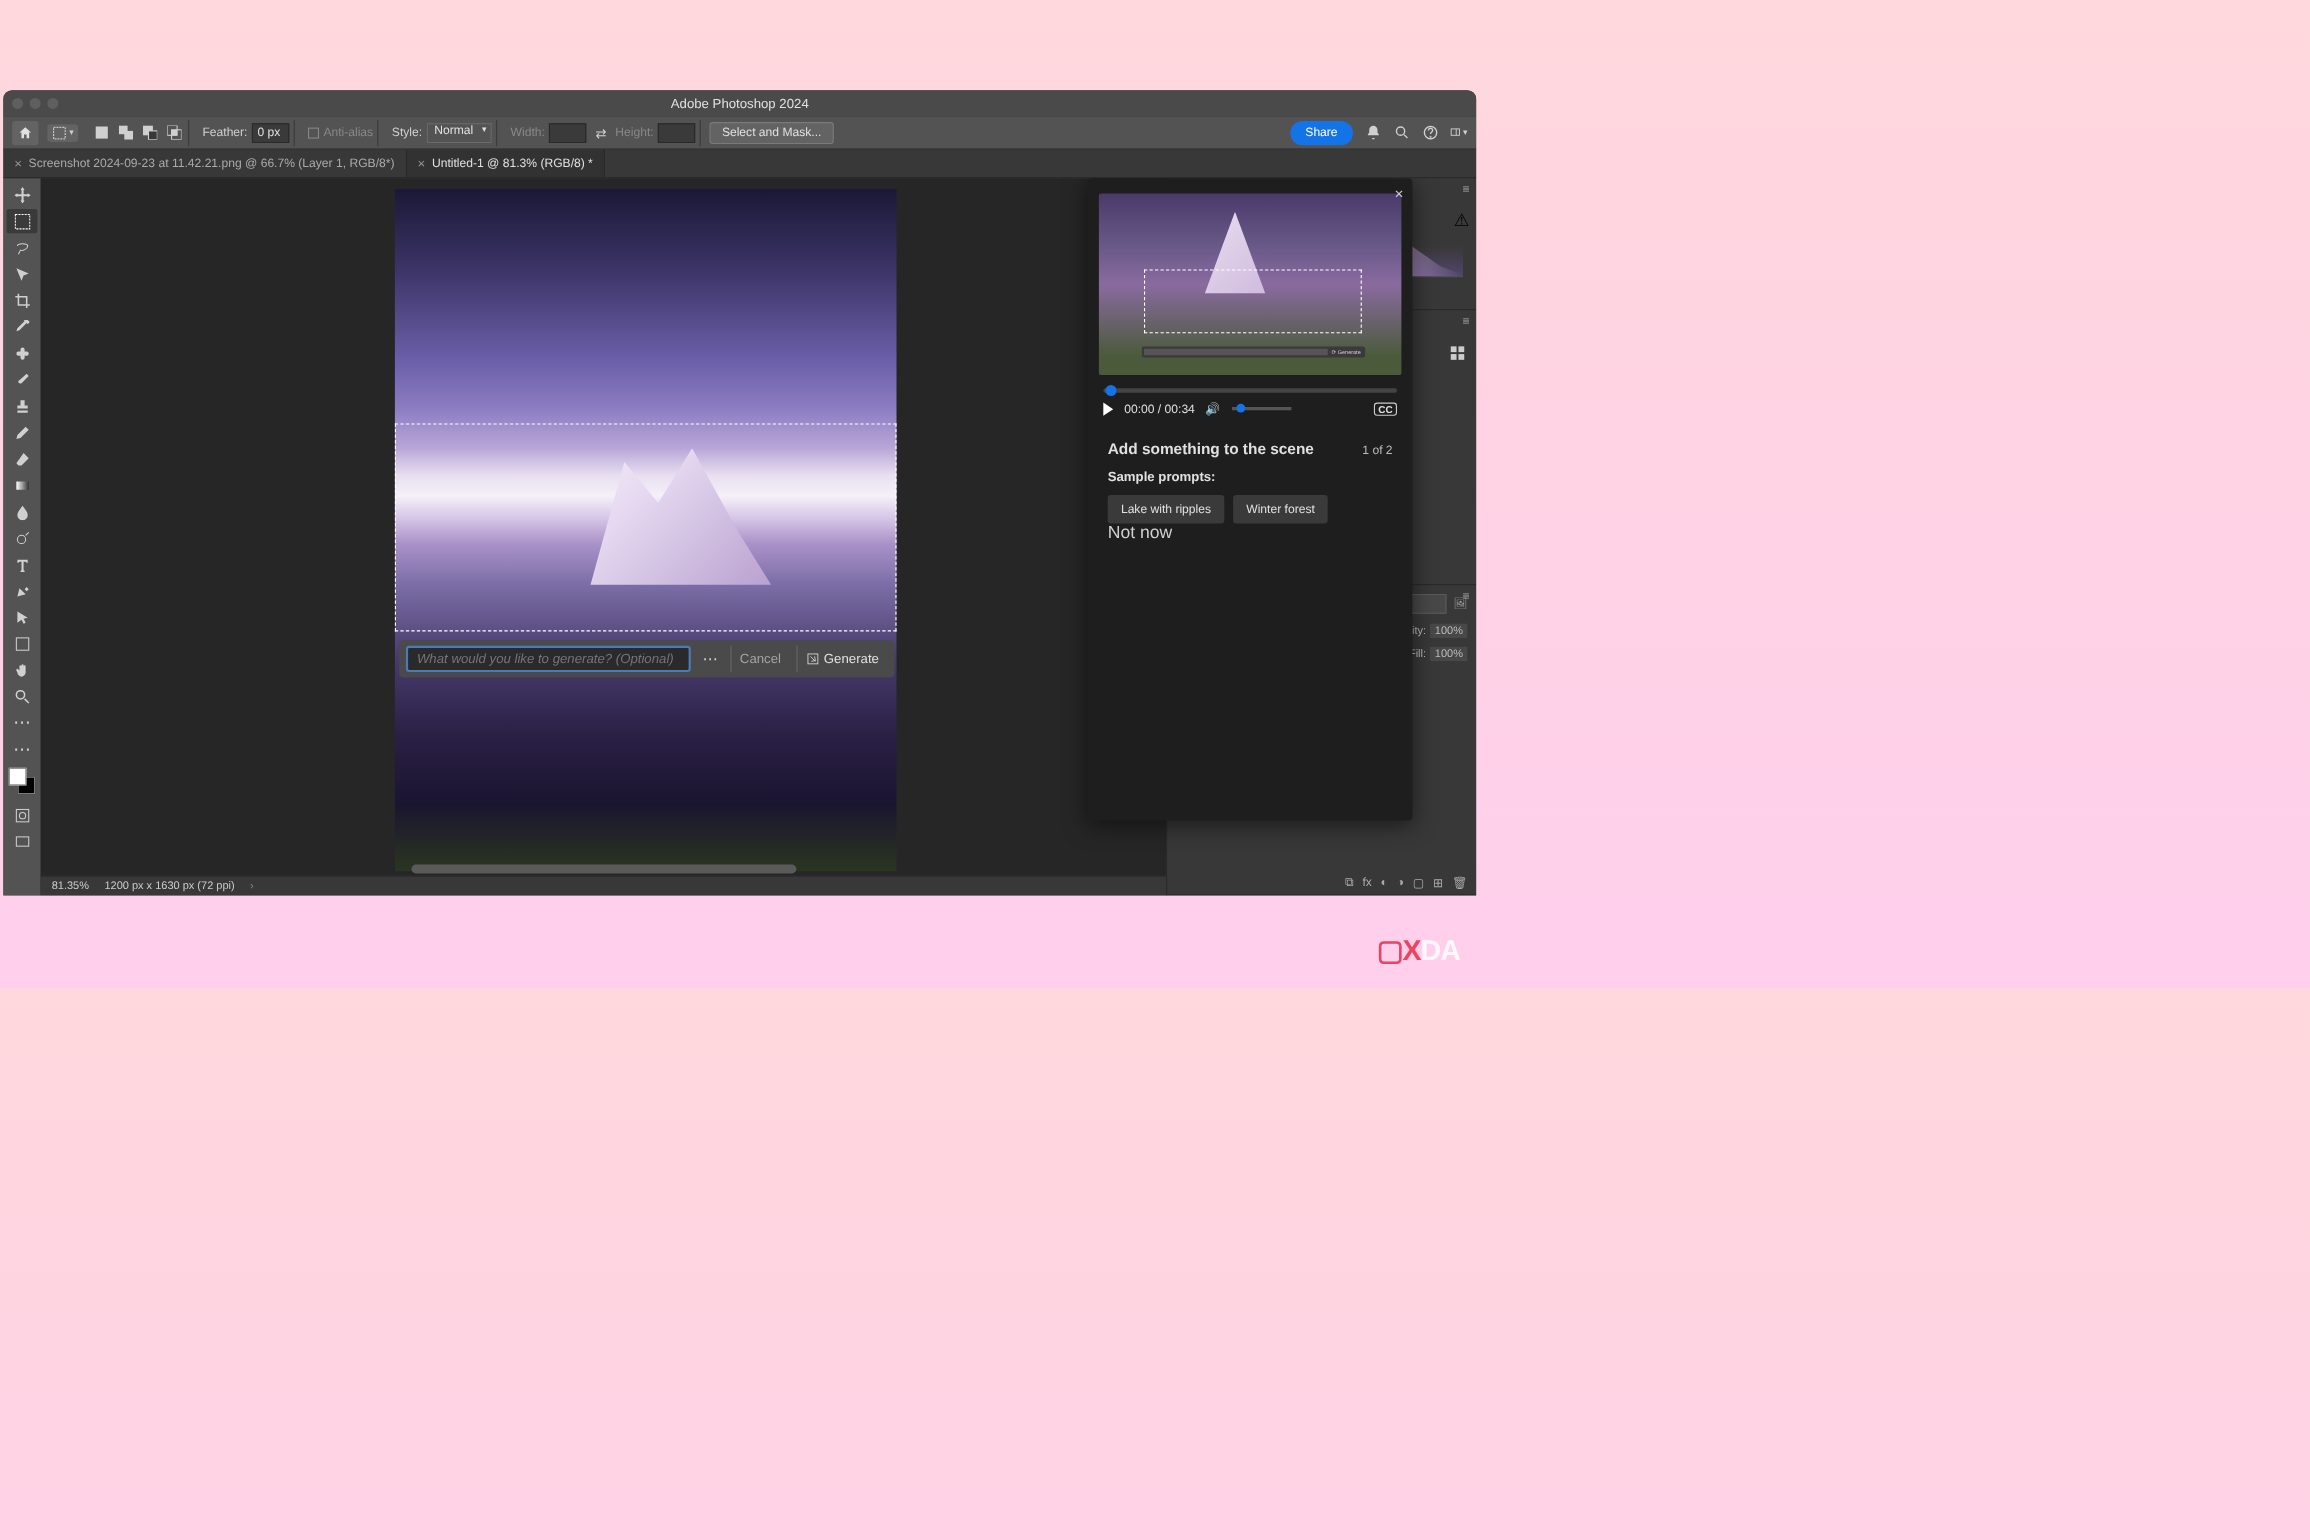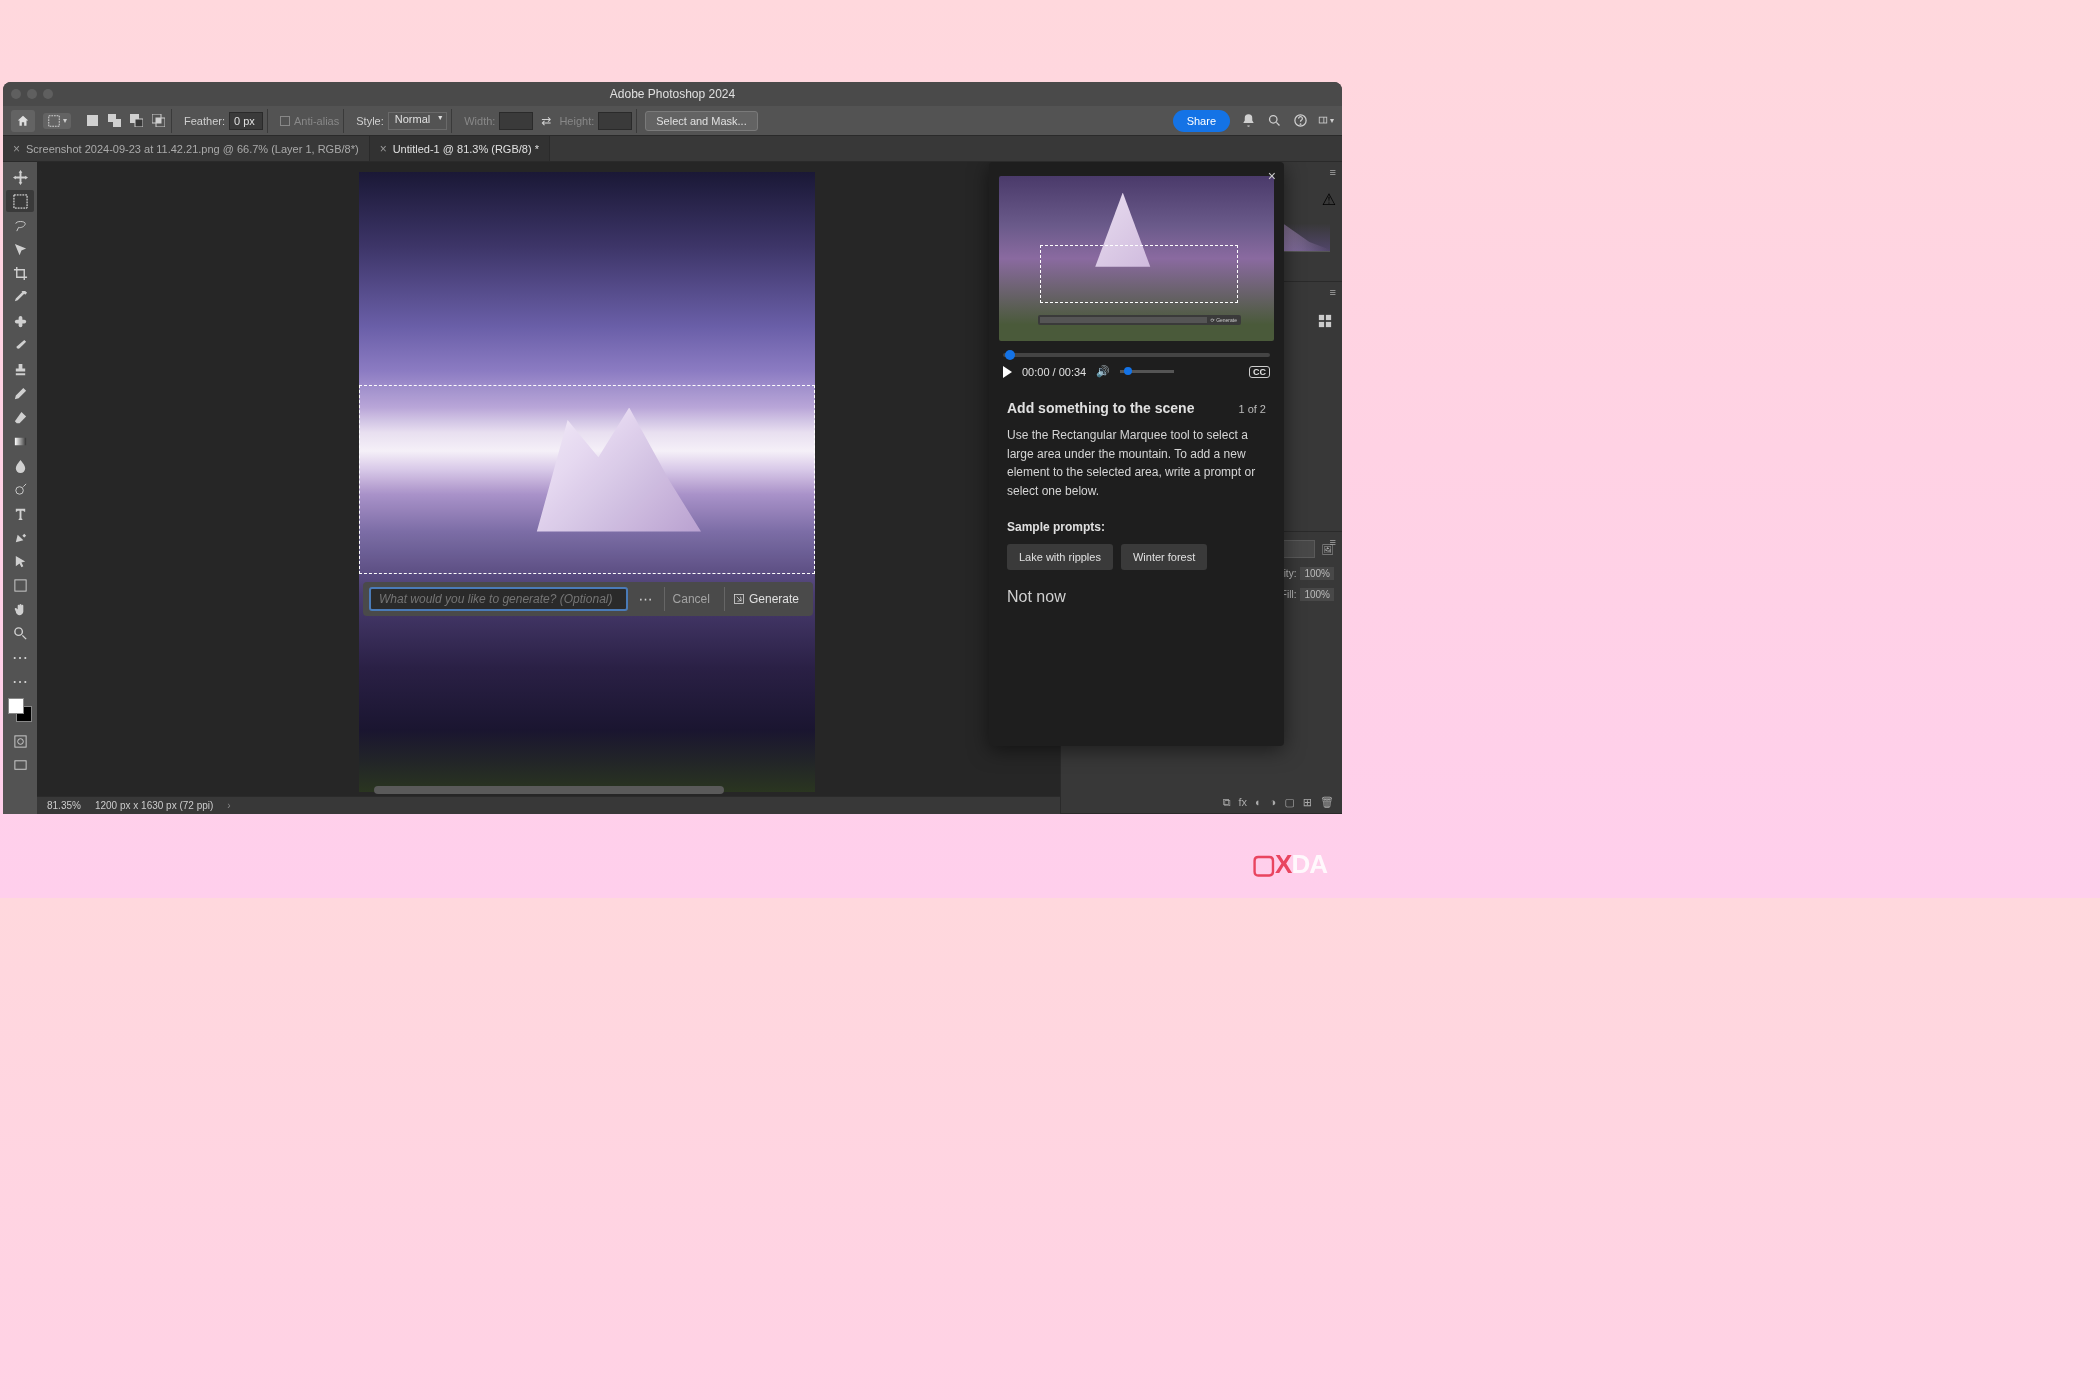--- a/index.html
+++ b/index.html
@@ -74,21 +74,21 @@
 .play-icon{width:0;height:0;border-left:9px solid #fff;border-top:6px solid transparent;border-bottom:6px solid transparent}
 .vol-slider{width:54px;height:3px;background:#555;position:relative}
 .vol-thumb{position:absolute;left:4px;top:-3px;width:8px;height:8px;background:#1473e6;border-radius:50%}
 .cc-badge{margin-left:auto;border:1px solid #ccc;border-radius:3px;padding:0px 3px;font-size:9px;font-weight:bold}
 .tutorial-body{padding:14px 18px;color:#e0e0e0}
 .tutorial-heading-row{display:flex;justify-content:space-between;align-items:baseline;margin-bottom:10px}
 .tutorial-heading{font-size:14px;font-weight:600}
 .tutorial-step{font-size:11px;color:#bbb}
 .tutorial-desc{font-size:12px;line-height:1.55;color:#d5d5d5;margin-bottom:20px}
 .sample-label{font-size:12px;font-weight:600;margin-bottom:10px}
-.sample-chips{display:flex;gap:8px;margin-bottom:18px}
+.sample-chips{display:flex;gap:8px;margin-bottom:0}
 .chip{background:#3a3a3a;color:#e0e0e0;font-size:11px;padding:7px 12px;border-radius:3px}
 .not-now{font-size:16px;color:#d0d0d0}
 .hscroll{position:absolute;bottom:2px;left:50%;transform:translateX(-50%);width:350px;height:8px;background:#5a5a5a;border-radius:4px}
 .watermark{position:absolute;right:18px;bottom:18px;font-size:26px;font-weight:800;letter-spacing:-1px;color:rgba(255,255,255,0.85)}
 .watermark .x{color:#e94560}
 .marquee-tool-pill{display:flex;align-items:center;gap:2px;background:#636363;border-radius:3px;padding:1px 4px}
 .chk{width:10px;height:10px;border:1px solid #888;display:inline-block}
 </style>
 </head>
 <body>
@@ -432,21 +432,20 @@
         <div class="vol-slider">
             <div class="vol-thumb"></div>
           </div>
         <div class="cc-badge">CC</div>
       </div>
       <div class="tutorial-body">
         <div class="tutorial-heading-row">
           <div class="tutorial-heading">Add something to the scene</div>
           <div class="tutorial-step">1 of 2</div>
         </div>
-        <div class="tutorial-desc">Use the Rectangular Marquee tool to select a large area under the mountain. To add a new element to the selected area, write a prompt or select one below.</div>
         <div class="sample-label">Sample prompts:</div>
         <div class="sample-chips">
           <div class="chip">Lake with ripples</div>
           <div class="chip">Winter forest</div>
         </div>
         <div class="not-now">Not now</div>
       </div>
     </div>
 
   </div>

